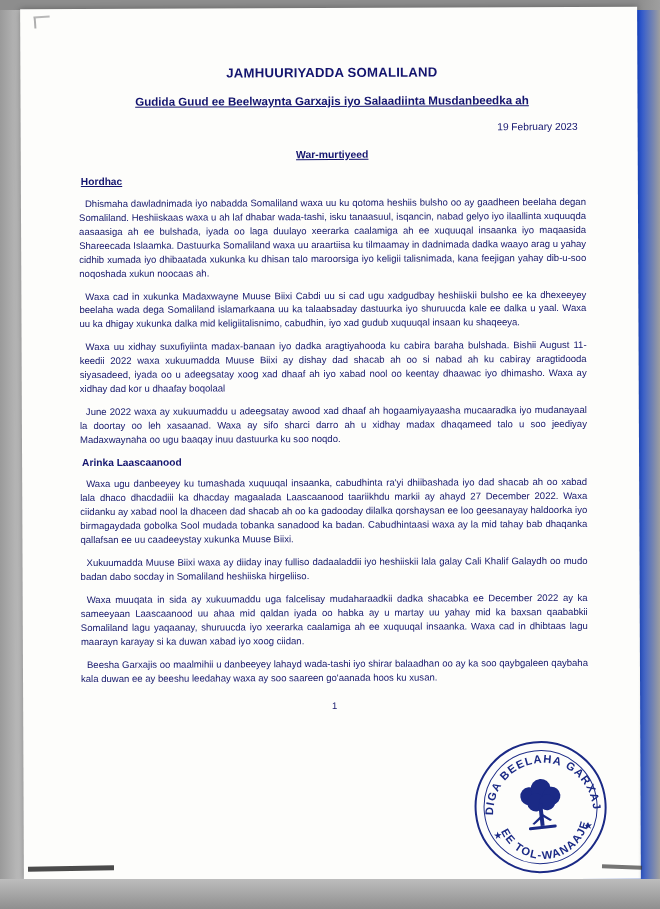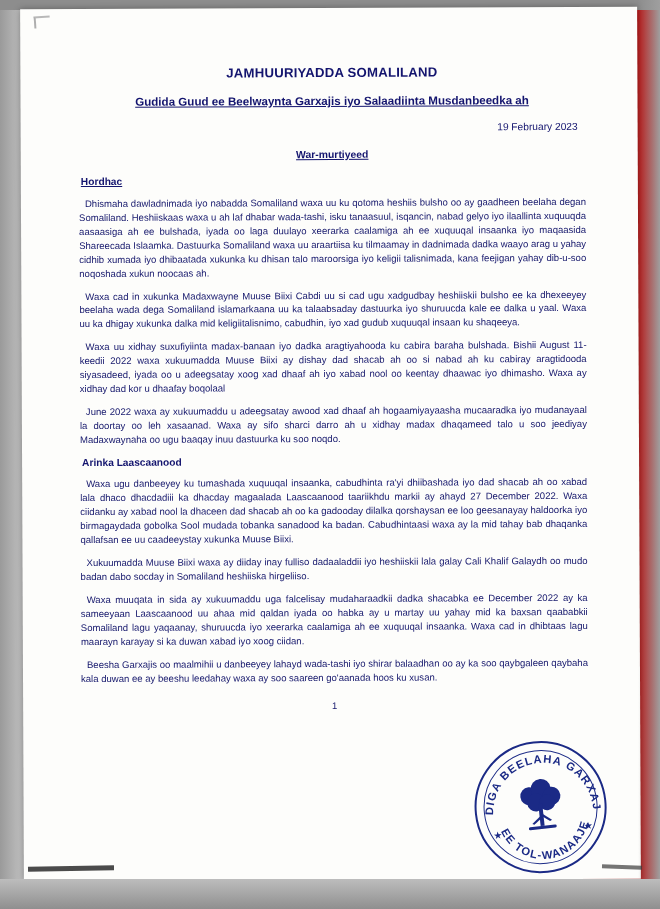--- a/index.html
+++ b/index.html
@@ -10,21 +10,21 @@
     width: 660px;
     height: 909px;
     background: #b9b9b9;
     font-family: "Liberation Sans", sans-serif;
     overflow: hidden;
   }
   .photo-frame {
     position: relative;
     width: 660px;
     height: 909px;
-    background: #b91c1c;
+    background: #1d4ed8;
     overflow: hidden;
   }
   
   .page {
     position: absolute;
     left: 22px;
     top: 8px;
     width: 617px;
     height: 872px;
     background: #fdfdfb;

